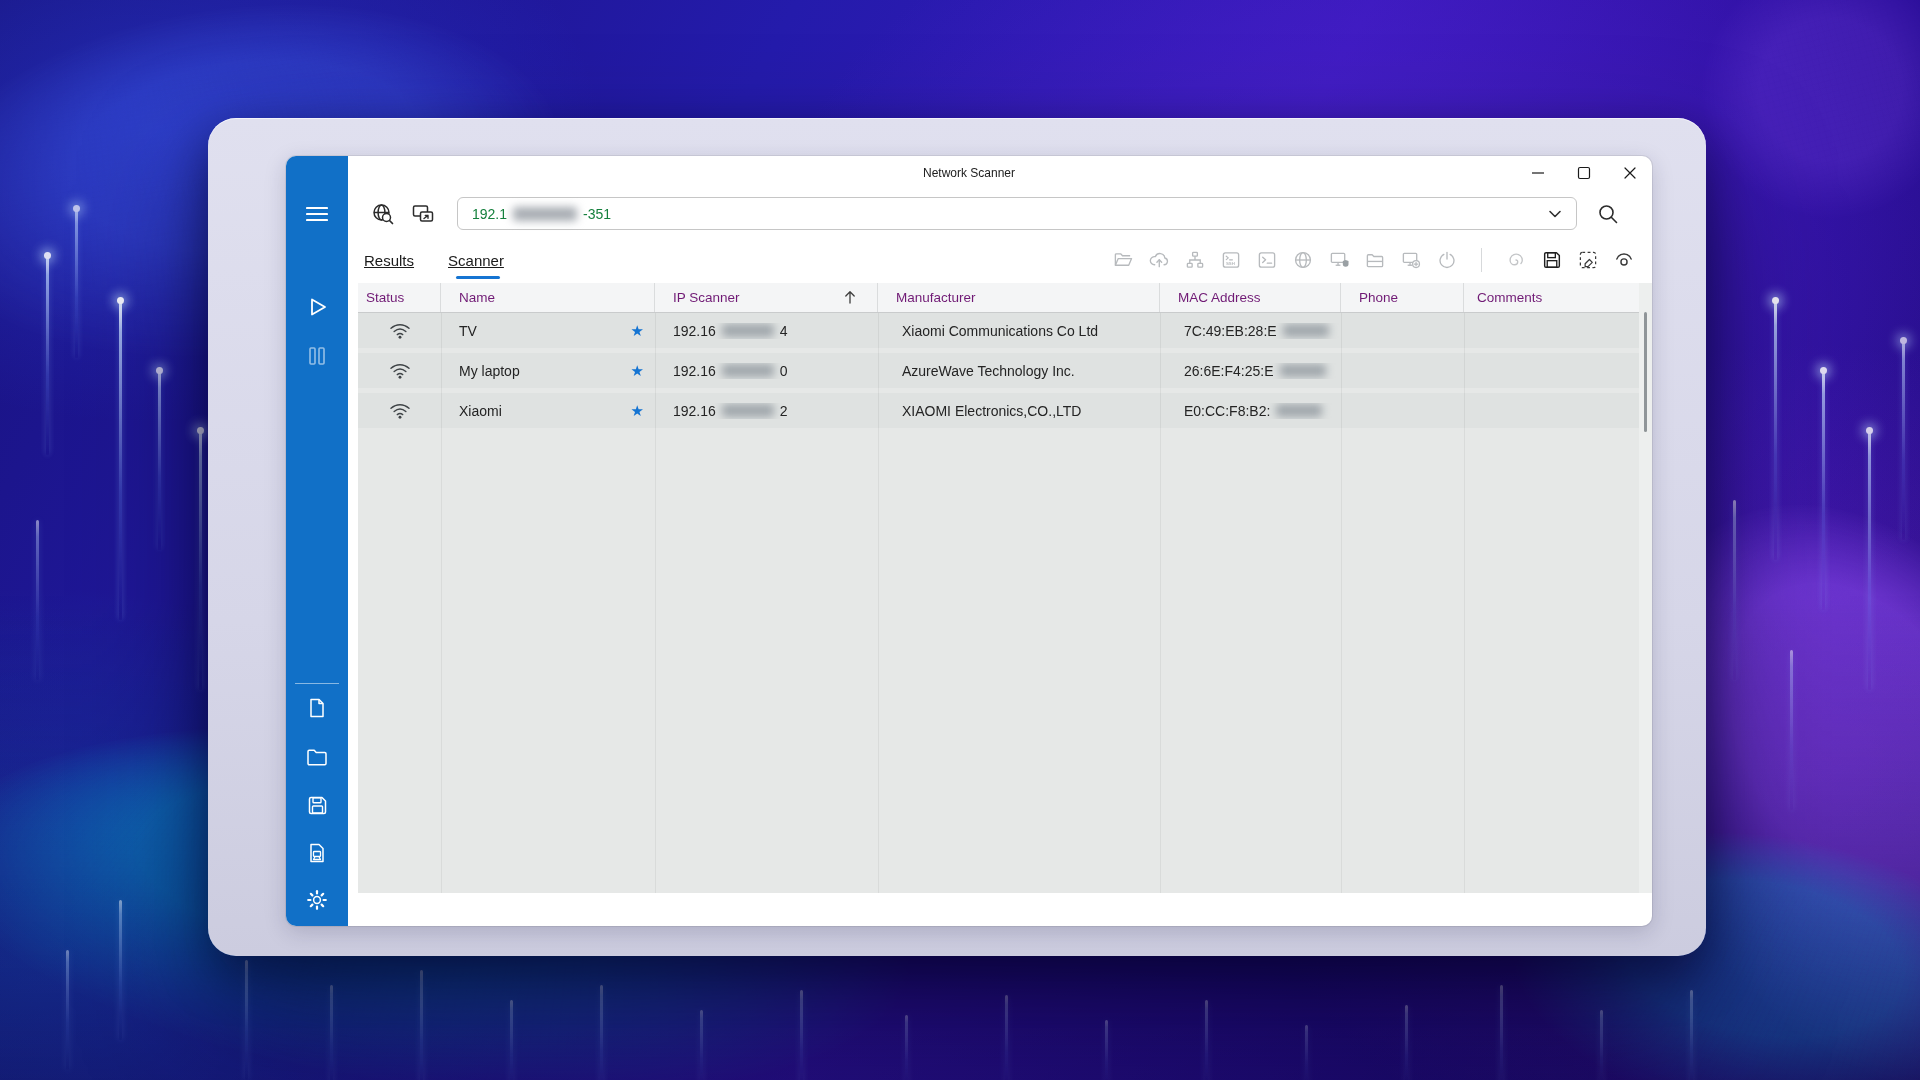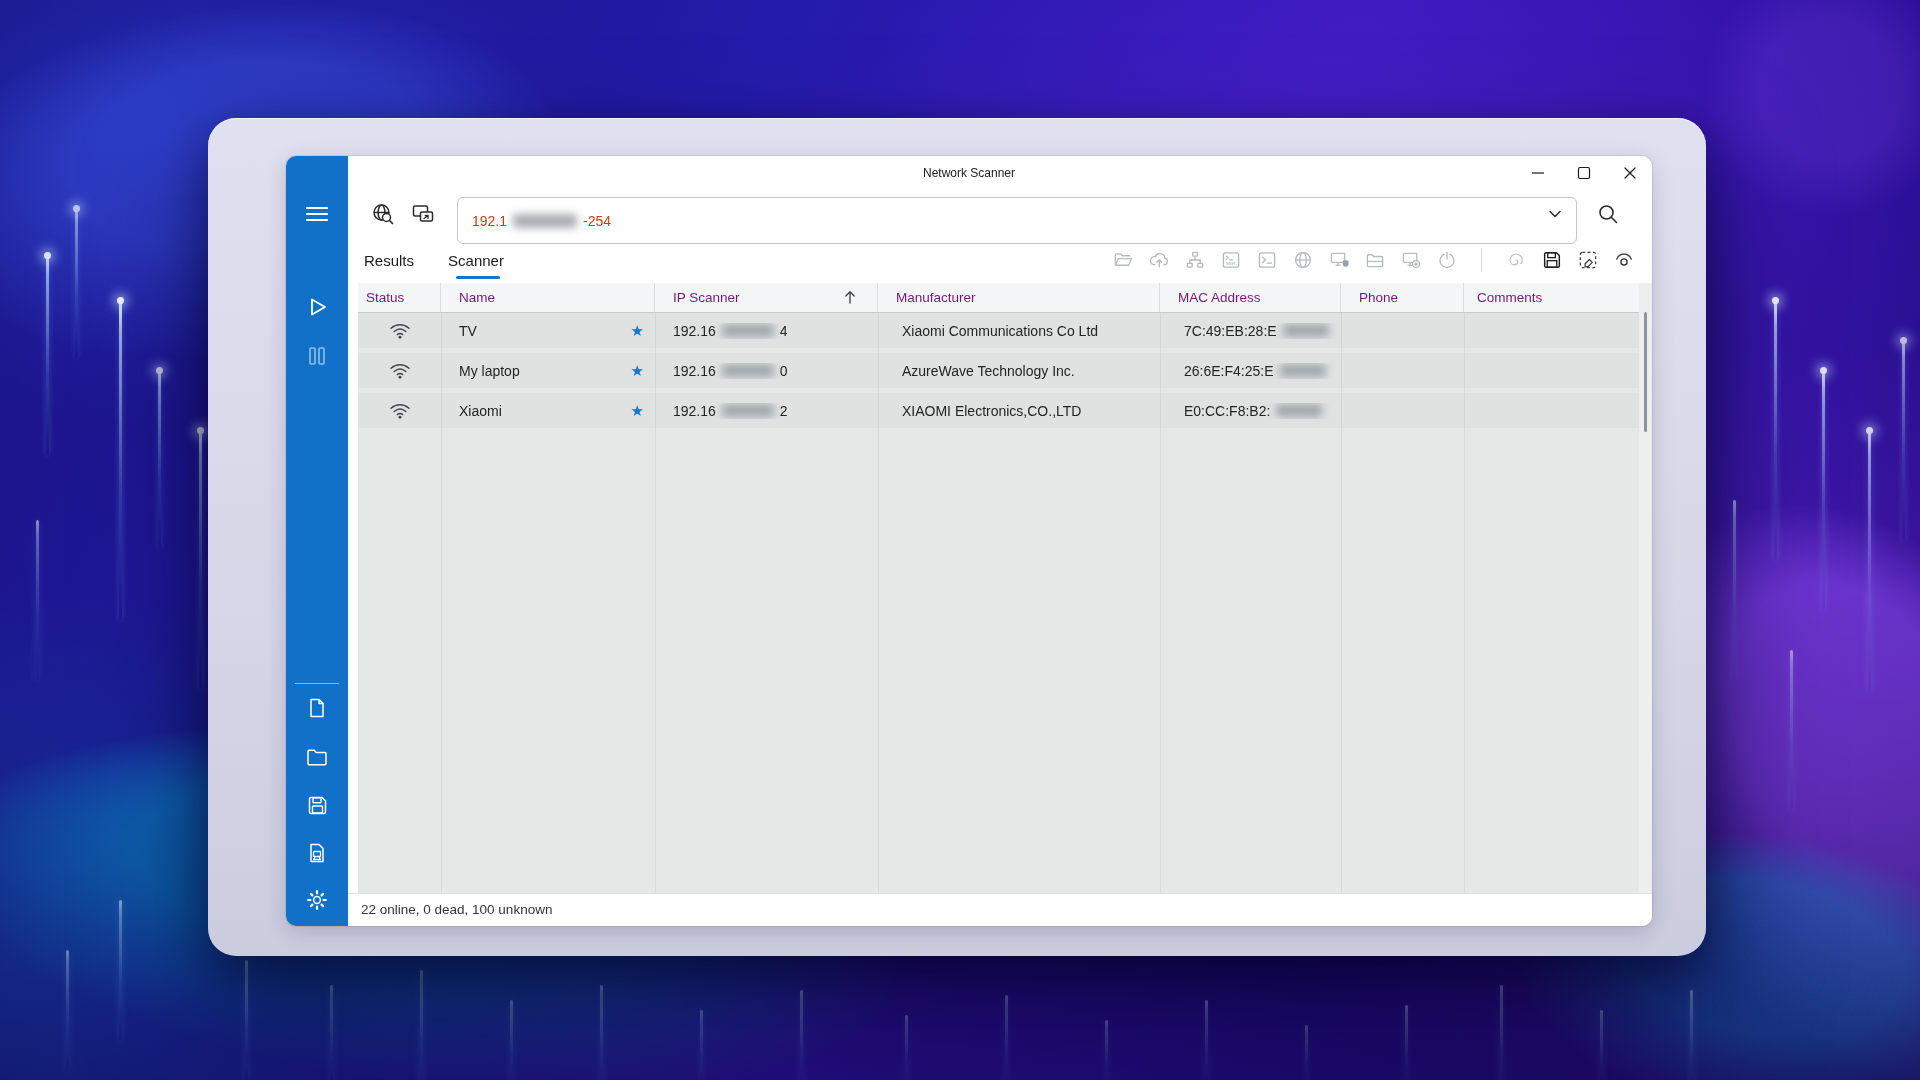--- a/index.html
+++ b/index.html
@@ -47,26 +47,26 @@
     box-shadow:0 0 0 1px rgba(0,0,0,.07),0 6px 22px rgba(20,20,60,.18);font-size:14px;color:#1b1b1b;}
   .win-title{position:absolute;left:50%;top:0;transform:translateX(-50%);height:34px;line-height:34px;font-size:12px;color:#202020;}
   .win-controls{position:absolute;top:0;right:12px;height:34px;display:flex;align-items:center;gap:26px;}
   .wc{width:20px;height:20px;display:grid;place-items:center;cursor:default;}
   
   .sidebar{position:absolute;left:0;top:0;width:62px;height:770px;background:#1170c7;border-radius:10px 0 0 10px;}
   .sbtn{position:absolute;left:19px;width:24px;height:24px;display:grid;place-items:center;}
   .sb-sep{position:absolute;left:9px;right:9px;height:1px;background:rgba(255,255,255,.5);}
   
   .tbtn{position:absolute;width:26px;height:26px;display:grid;place-items:center;}
-  .ip-input{position:absolute;left:171px;top:41px;width:1120px;height:47px;border:1px solid #c6c6c6;border-radius:6px;
-    background:#fff;display:flex;align-items:center;padding:0 36px 0 14px;font-size:14px;color:#c2410c;}
+  .ip-input{position:absolute;left:171px;top:41px;width:1120px;height:33px;border:1px solid #c6c6c6;border-radius:6px;
+    background:#fff;display:flex;align-items:center;padding:0 36px 0 14px;font-size:14px;color:#15803d;}
   .ip-input .chev{position:absolute;right:13px;top:8px;}
   
   .tab-row{position:absolute;left:78px;top:84px;height:40px;display:flex;align-items:center;gap:34px;font-size:15px;color:#1a1a1a;}
-  .tab{cursor:default;}
+  .tab{cursor:default;text-decoration:underline;}
   .tab-underline{position:absolute;left:170px;top:120px;width:44px;height:3px;border-radius:2px;background:#1574d2;}
   .action-bar{position:absolute;left:827px;top:84px;height:40px;display:flex;align-items:center;gap:16px;}
   .abtn{width:20px;height:20px;display:grid;place-items:center;}
   .vsep{width:1px;height:24px;background:#d7d9db;margin:0 8px;}
   
   .table{position:absolute;left:72px;top:127px;width:1281px;height:610px;}
   .grid-cols{display:grid;grid-template-columns:83px 214px 223px 282px 181px 123px 174px;}
   .thead{height:30px;background:#f4f5f6;border-bottom:1px solid #c9cbcc;font-size:13.5px;color:#701a75;}
   .th{display:flex;align-items:center;padding-left:18px;border-right:1px solid #dadcdd;}
   .th:first-child{padding-left:8px;}
@@ -274,21 +274,21 @@
         <svg width="24" height="22" viewBox="0 0 24 22">
             <rect x="2.5" y="3" width="14" height="10" rx="1.5" fill="none" stroke="#2b2b2b" stroke-width="1.5"></rect>
             <rect x="9.5" y="9" width="12" height="9" rx="1.5" fill="#fff" stroke="#2b2b2b" stroke-width="1.5"></rect>
             <path d="M13 15.5 l4 -3 M17 15.2 v-2.7 h-2.7" fill="none" stroke="#2b2b2b" stroke-width="1.4" stroke-linecap="round" stroke-linejoin="round"></path>
           </svg>
       </span>
     </div>
     <div class="ip-input">
       <span>192.1</span>
       <span class="blur blur-addr"></span>
-      <span>-254</span>
+      <span>-351</span>
       <span class="chev">
         <svg width="16" height="16" viewBox="0 0 16 16">
             <path d="M3 5.5 L8 10.5 L13 5.5" fill="none" stroke="#303030" stroke-width="1.6" stroke-linecap="round" stroke-linejoin="round"></path>
           </svg>
       </span>
     </div>
     <div class="tbtn" style="left:1309px;top:45px">
       <span>
         <svg width="24" height="24" viewBox="0 0 24 24">
             <circle cx="10.5" cy="10.5" r="6.5" fill="none" stroke="#2b2b2b" stroke-width="1.6"></circle>
@@ -564,17 +564,14 @@
               <span></span>
             </div>
         </div>
       </div>
     </div>
 
     <div class="scrollbar">
       <div class="scroll-thumb"></div>
     </div>
 
-    <div class="statusbar">
-      <span>22 online, 0 dead, 100 unknown</span>
-    </div>
   </div>
 </div>
 
 </body></html>

